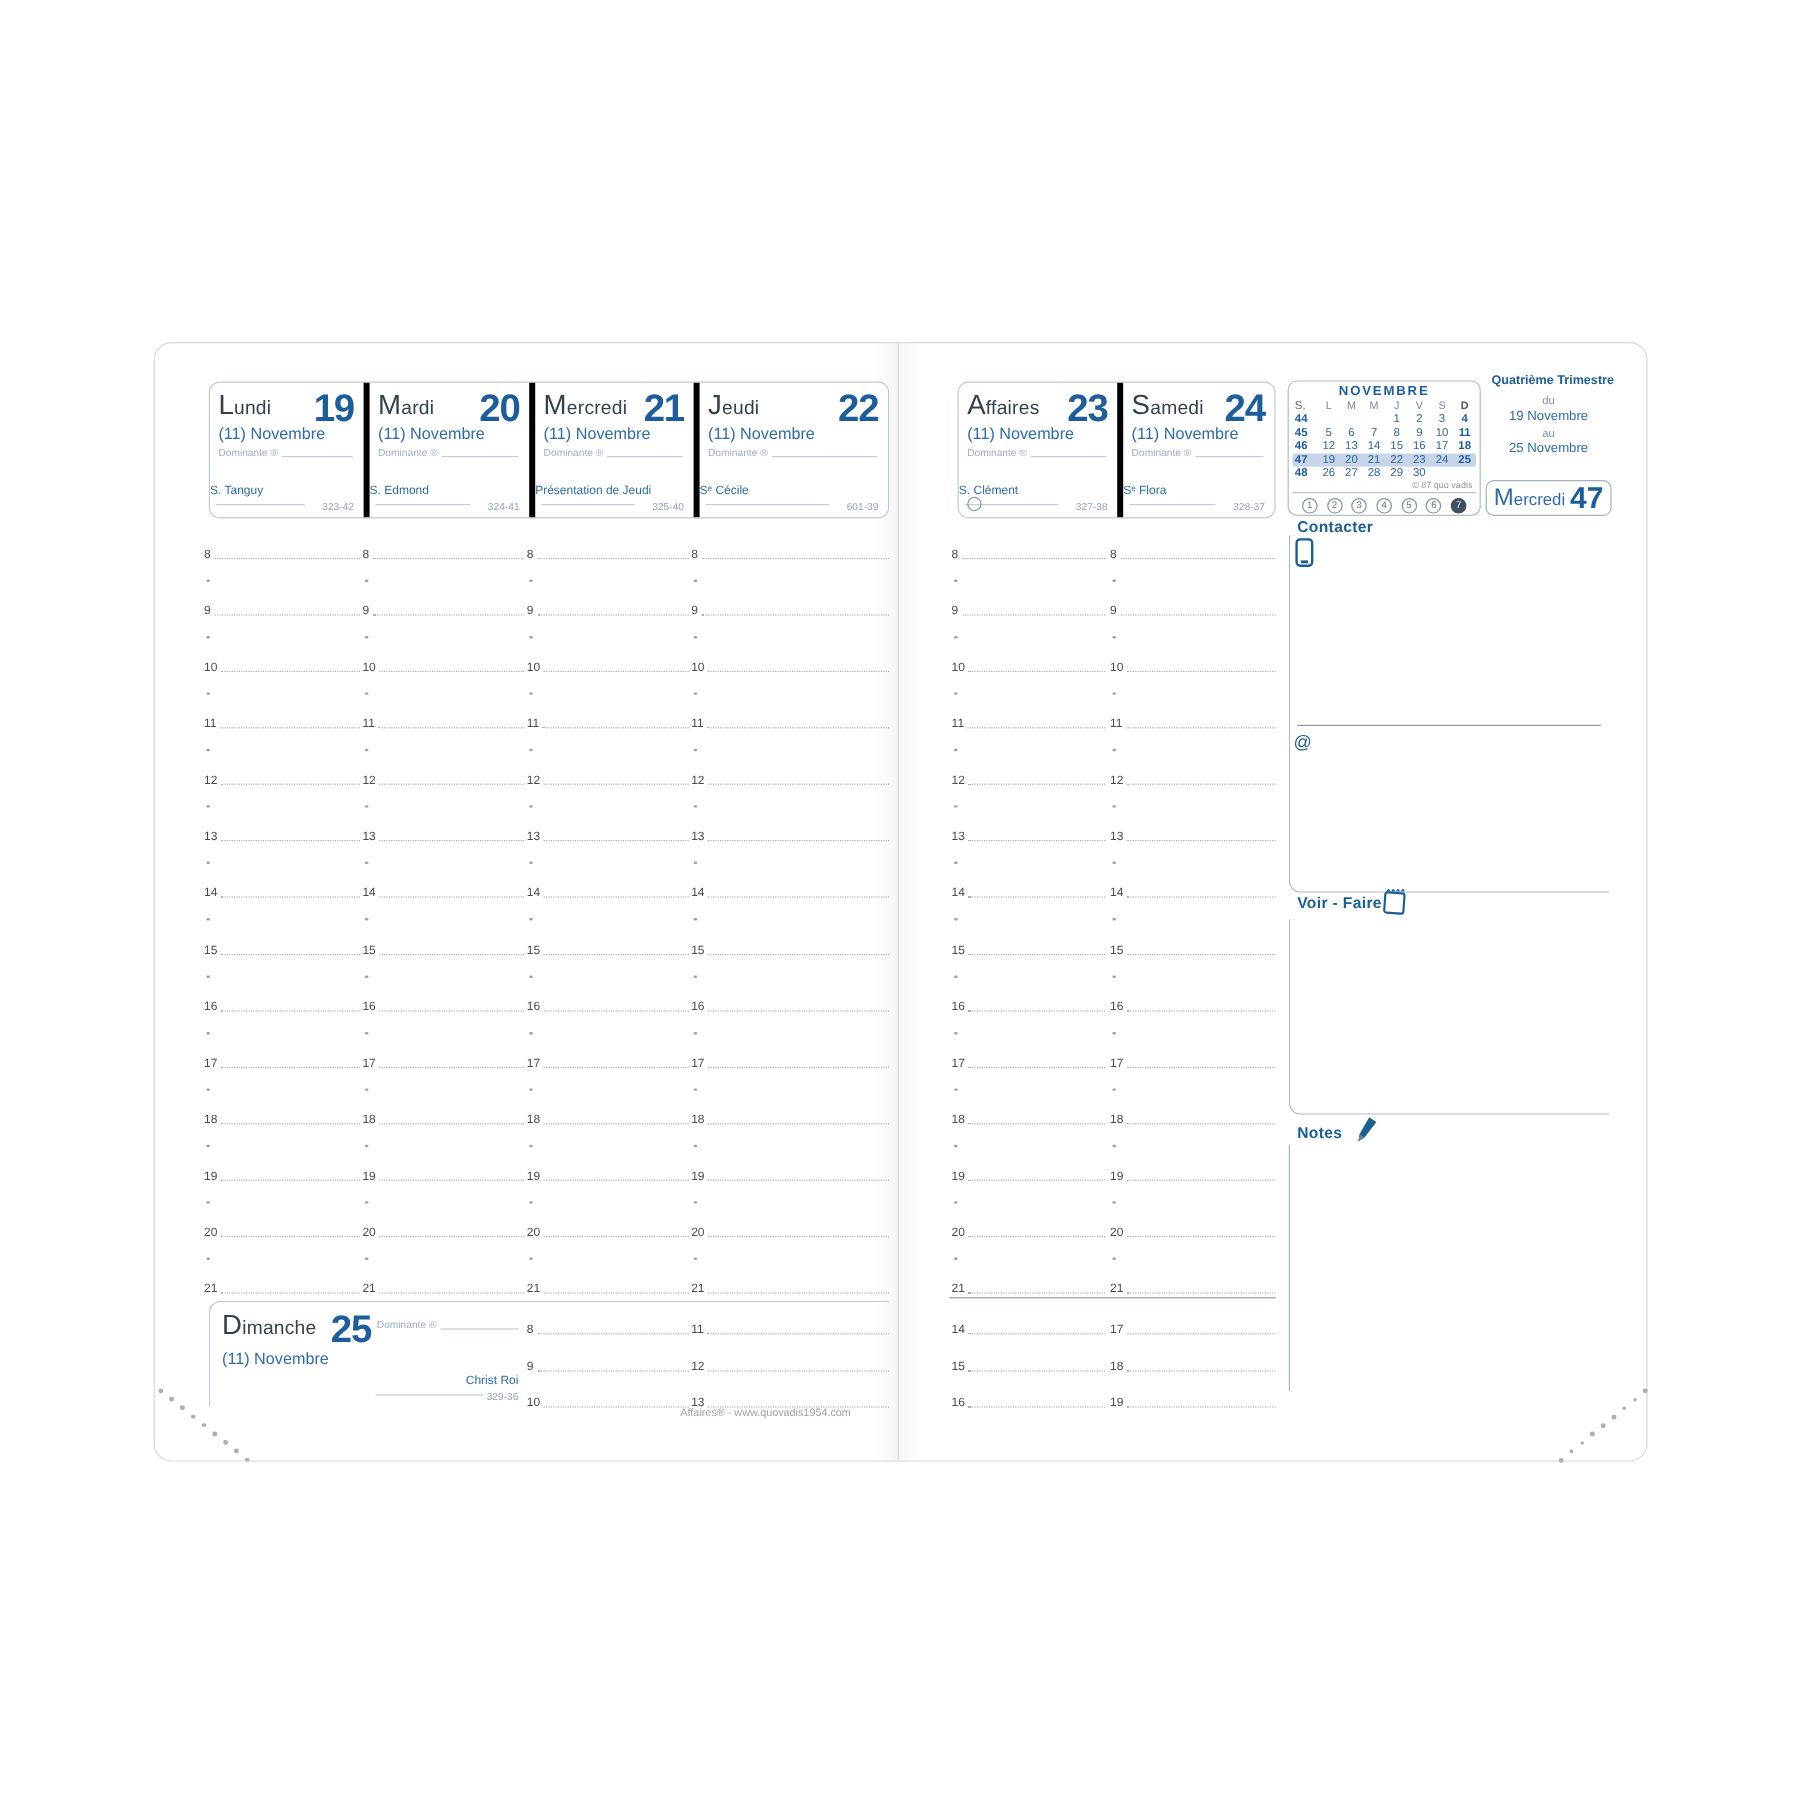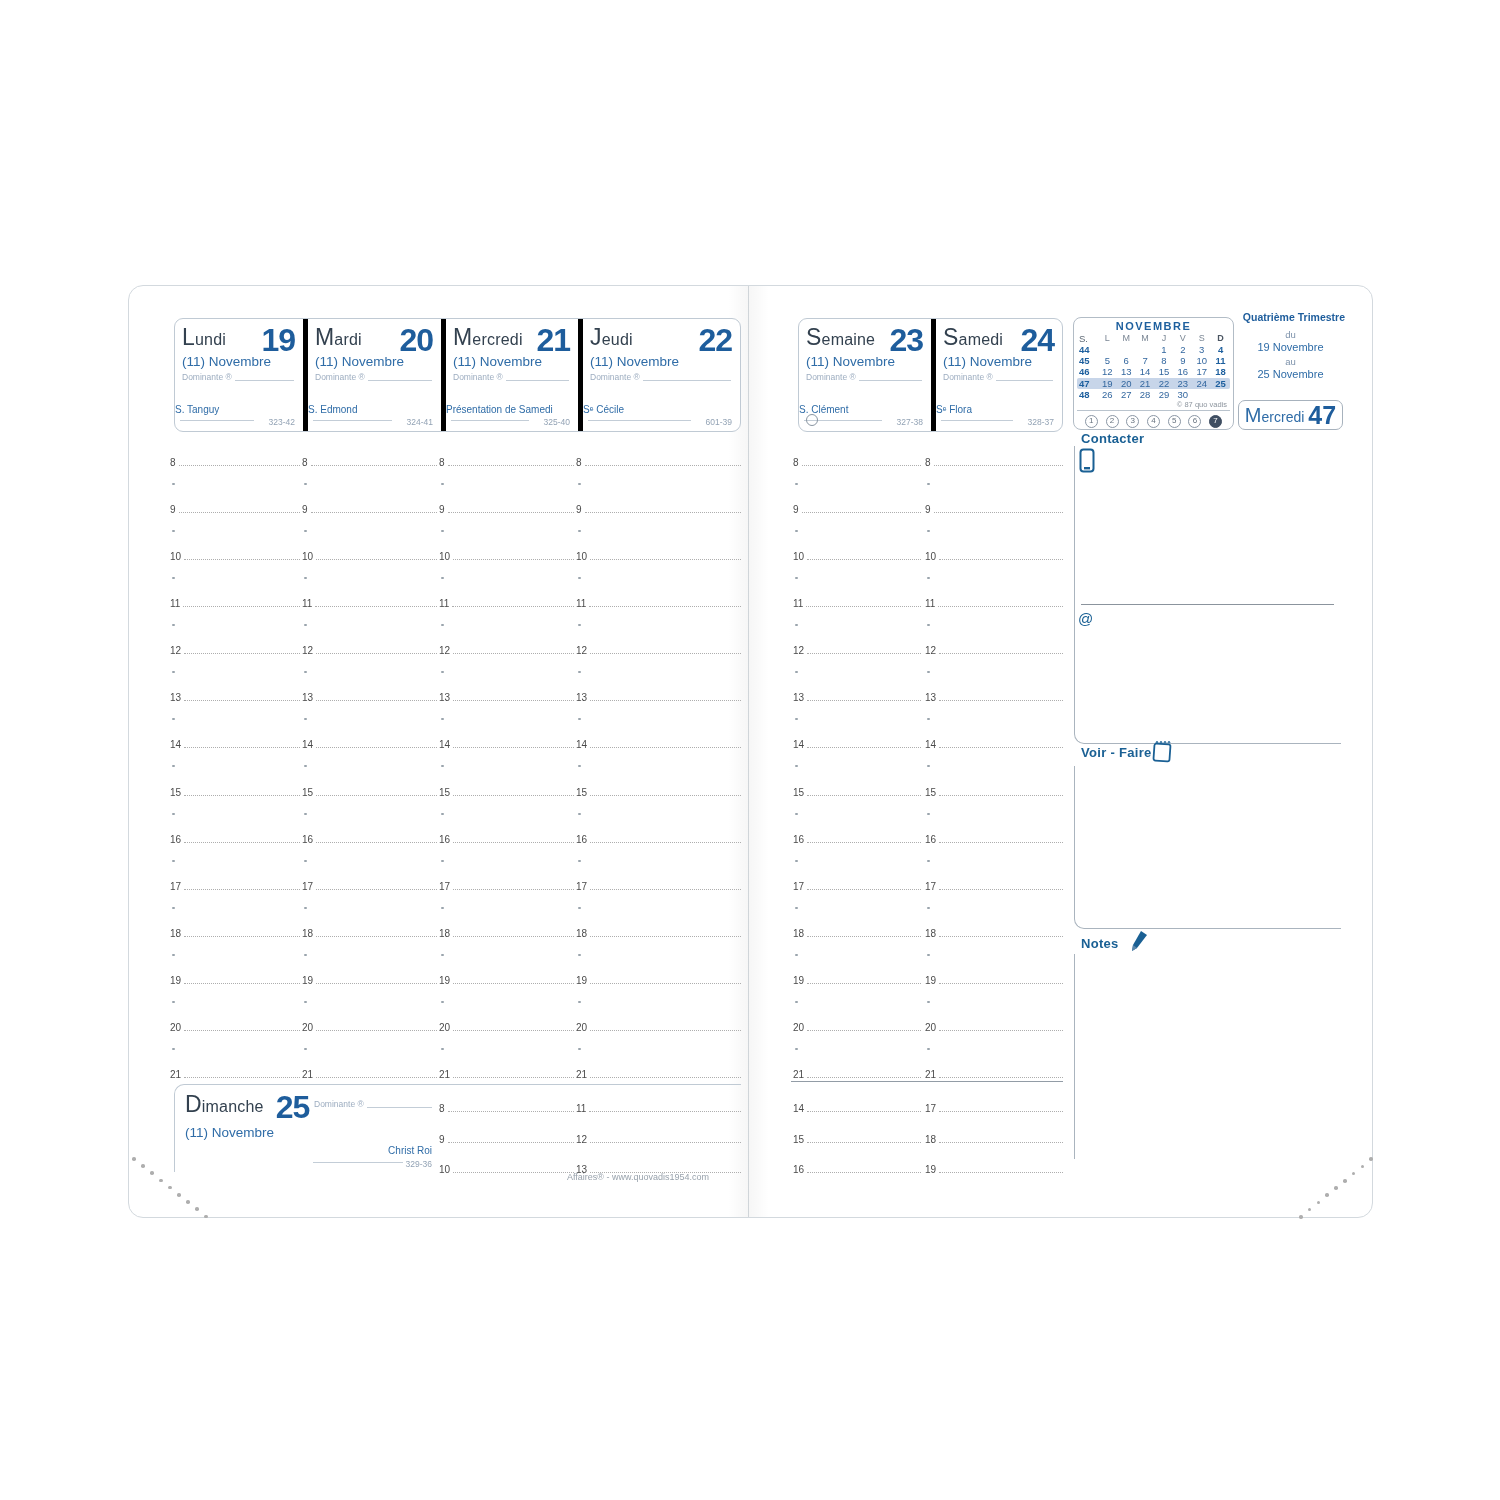--- a/index.html
+++ b/index.html
@@ -136,21 +136,21 @@
           <div class="dh-top">
             <span class="day-name">Mercredi</span>
             <span class="day-num">21</span>
           </div>
           <div class="dh-month">(11) Novembre</div>
           <div class="dh-dom">
             <span>Dominante ®</span>
             <span class="dom-line"></span>
           </div>
           <div class="dh-fill"></div>
-          <div class="dh-saint">Présentation de Samedi</div>
+          <div class="dh-saint">Présentation de Jeudi</div>
           <div class="dh-bot">
             <span class="bot-line"></span>
             <span class="ordinal">325-40</span>
           </div>
         </div>
         <div class="dh" style="width: 162px;">
           <div class="dh-top">
             <span class="day-name">Jeudi</span>
             <span class="day-num">22</span>
           </div>
@@ -163,21 +163,21 @@
           <div class="dh-saint">Sᵉ Cécile</div>
           <div class="dh-bot">
             <span class="bot-line"></span>
             <span class="ordinal">601-39</span>
           </div>
         </div>
       </div>
   <div class="hdr-group" id="hdr-right" style="left:669px;top:32px;width:265px;height:114px;">
         <div class="dh" style="width: 132px;">
           <div class="dh-top">
-            <span class="day-name">Semaine</span>
+            <span class="day-name">Affaires</span>
             <span class="day-num">23</span>
           </div>
           <div class="dh-month">(11) Novembre</div>
           <div class="dh-dom">
             <span>Dominante ®</span>
             <span class="dom-line"></span>
           </div>
           <div class="dh-fill"></div>
           <div class="dh-saint">S. Clément</div>
           <div class="dh-bot">

